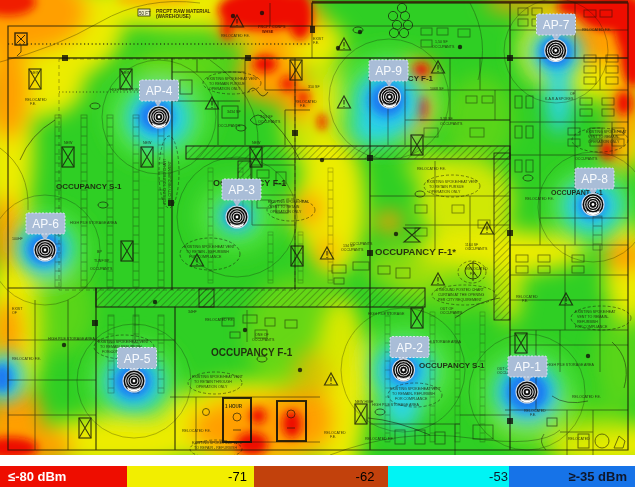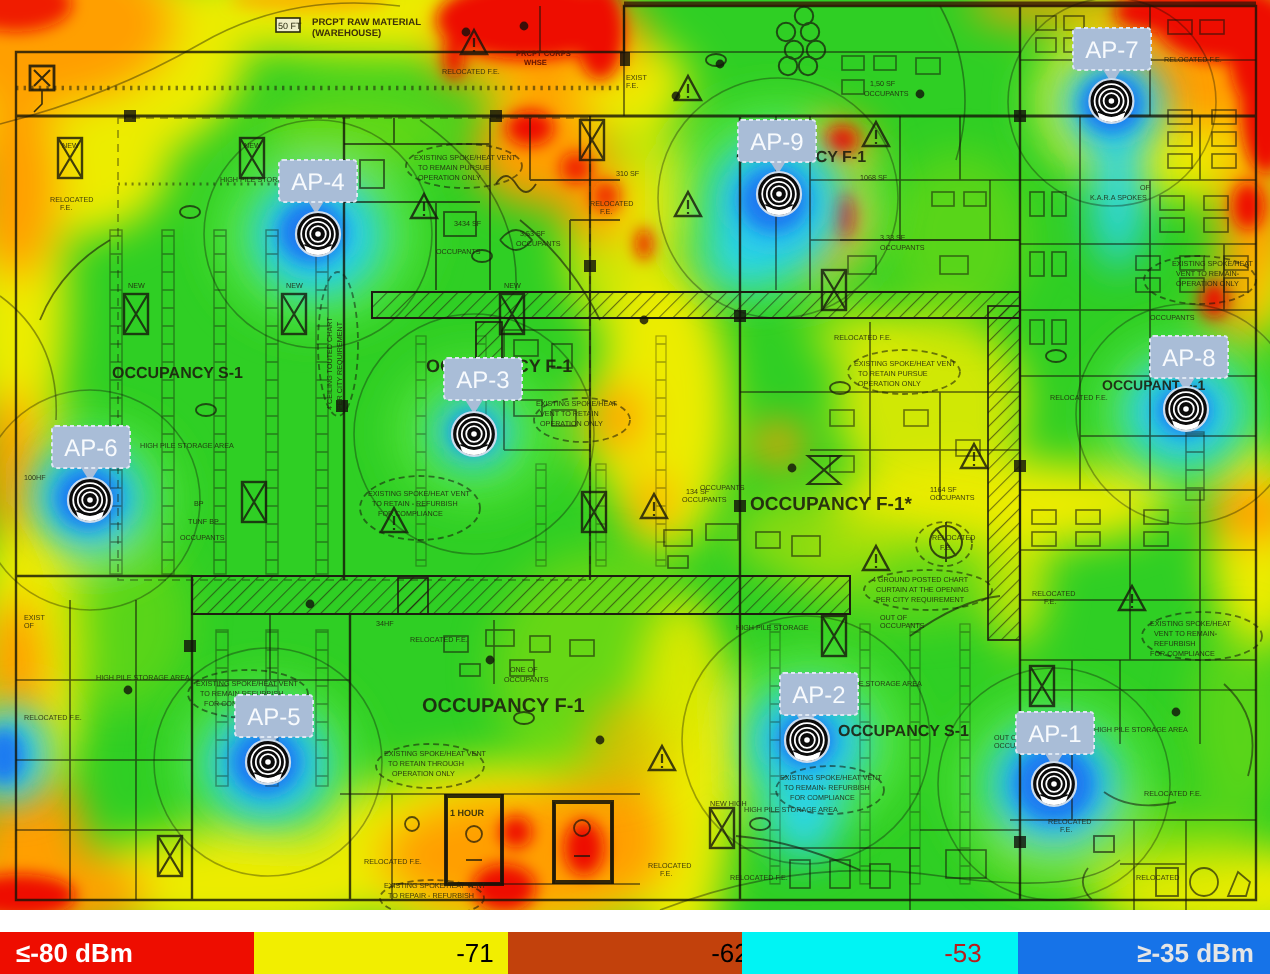--- a/index.html
+++ b/index.html
@@ -861,16 +861,16 @@
 <div style="position:absolute;left:0;top:455px;width:635px;height:11px;background:#fff;"></div>
 
 <div id="legend">
 
   <div class="seg" style="left:0;width:127px;background:#ee0d00;color:#fff;padding-left:8px;box-sizing:border-box;">≤-80 dBm</div>
 
   <div class="seg" style="left:127px;width:127px;background:#f2ee00;color:#000;text-align:center;font-weight:normal;">-71</div>
 
   <div class="seg" style="left:254px;width:128px;background:#c2410c;color:#000;text-align:center;font-weight:normal;">-62</div>
 
-  <div class="seg" style="left:371px;width:127px;background:#00f4f4;color:#b91c1c;text-align:center;font-weight:normal;">-53</div>
-
-  <div class="seg" style="left:509px;width:126px;background:#1673e8;color:#e5e5e5;text-align:right;padding-right:8px;box-sizing:border-box;">≥-35 dBm</div>
+  <div class="seg" style="left:388px;width:127px;background:#00f4f4;color:#0f172a;text-align:center;font-weight:normal;">-53</div>
+
+  <div class="seg" style="left:509px;width:126px;background:#1673e8;color:#0f172a;text-align:right;padding-right:8px;box-sizing:border-box;">≥-35 dBm</div>
 </div>
 
 </body></html>

